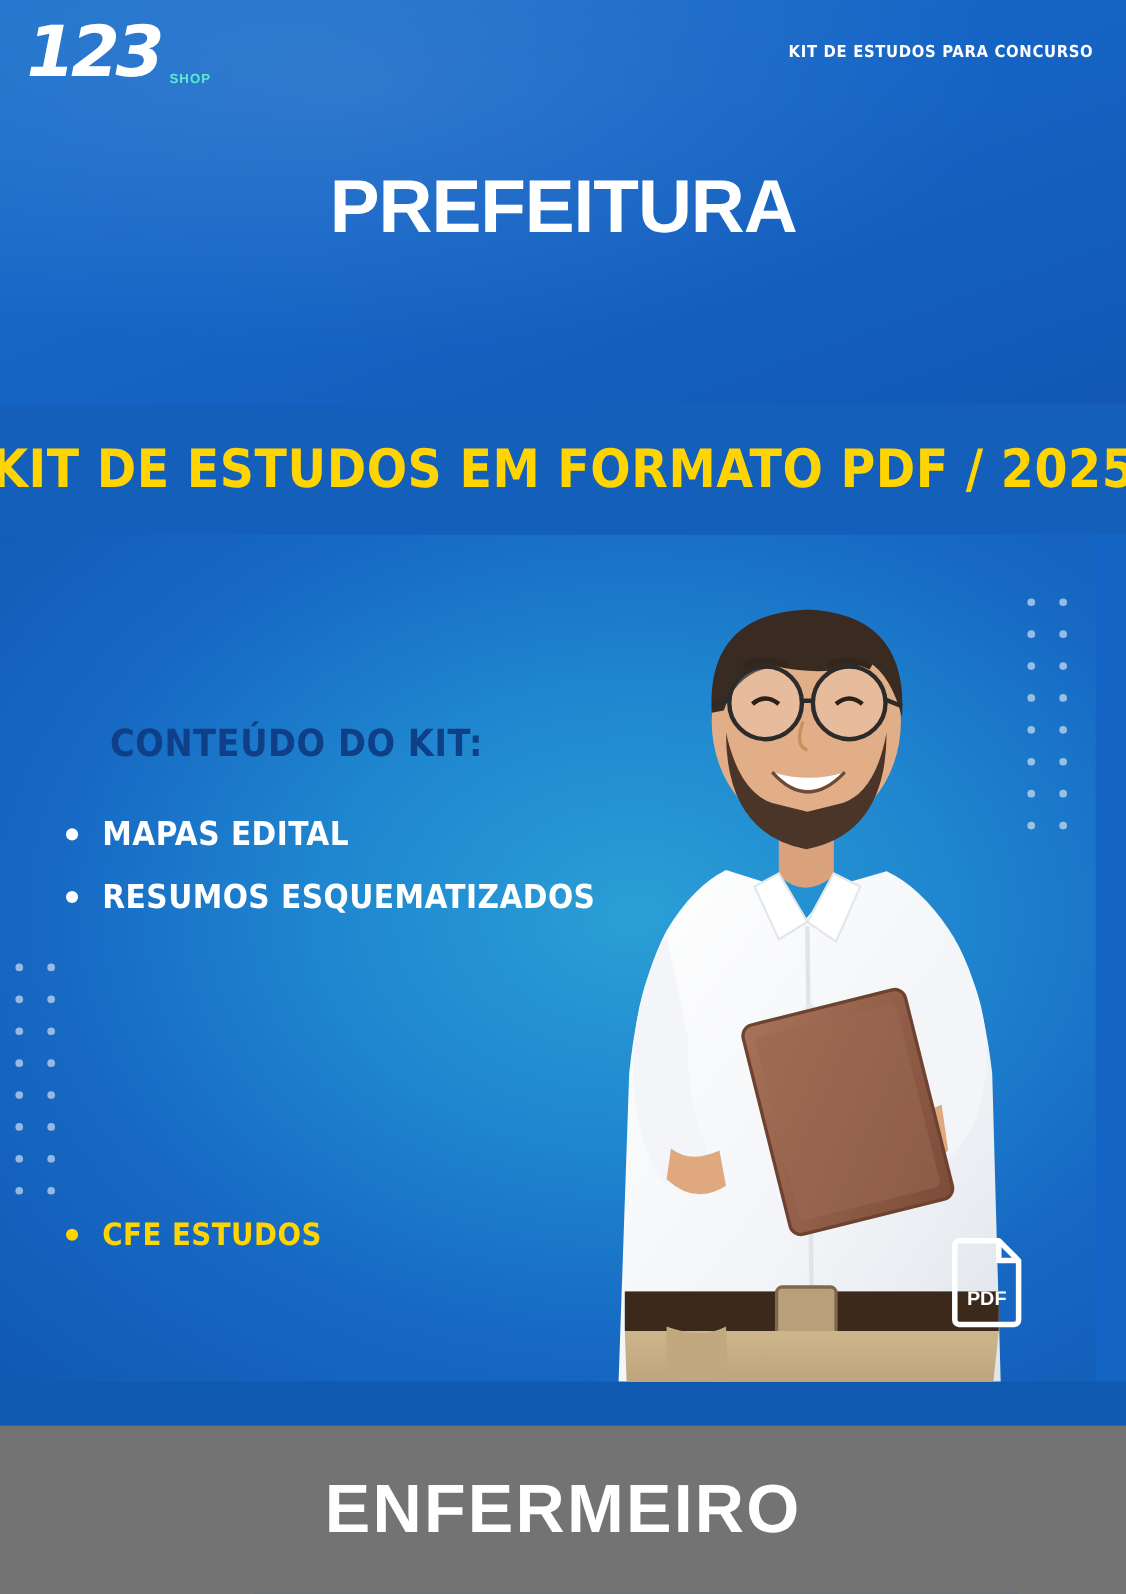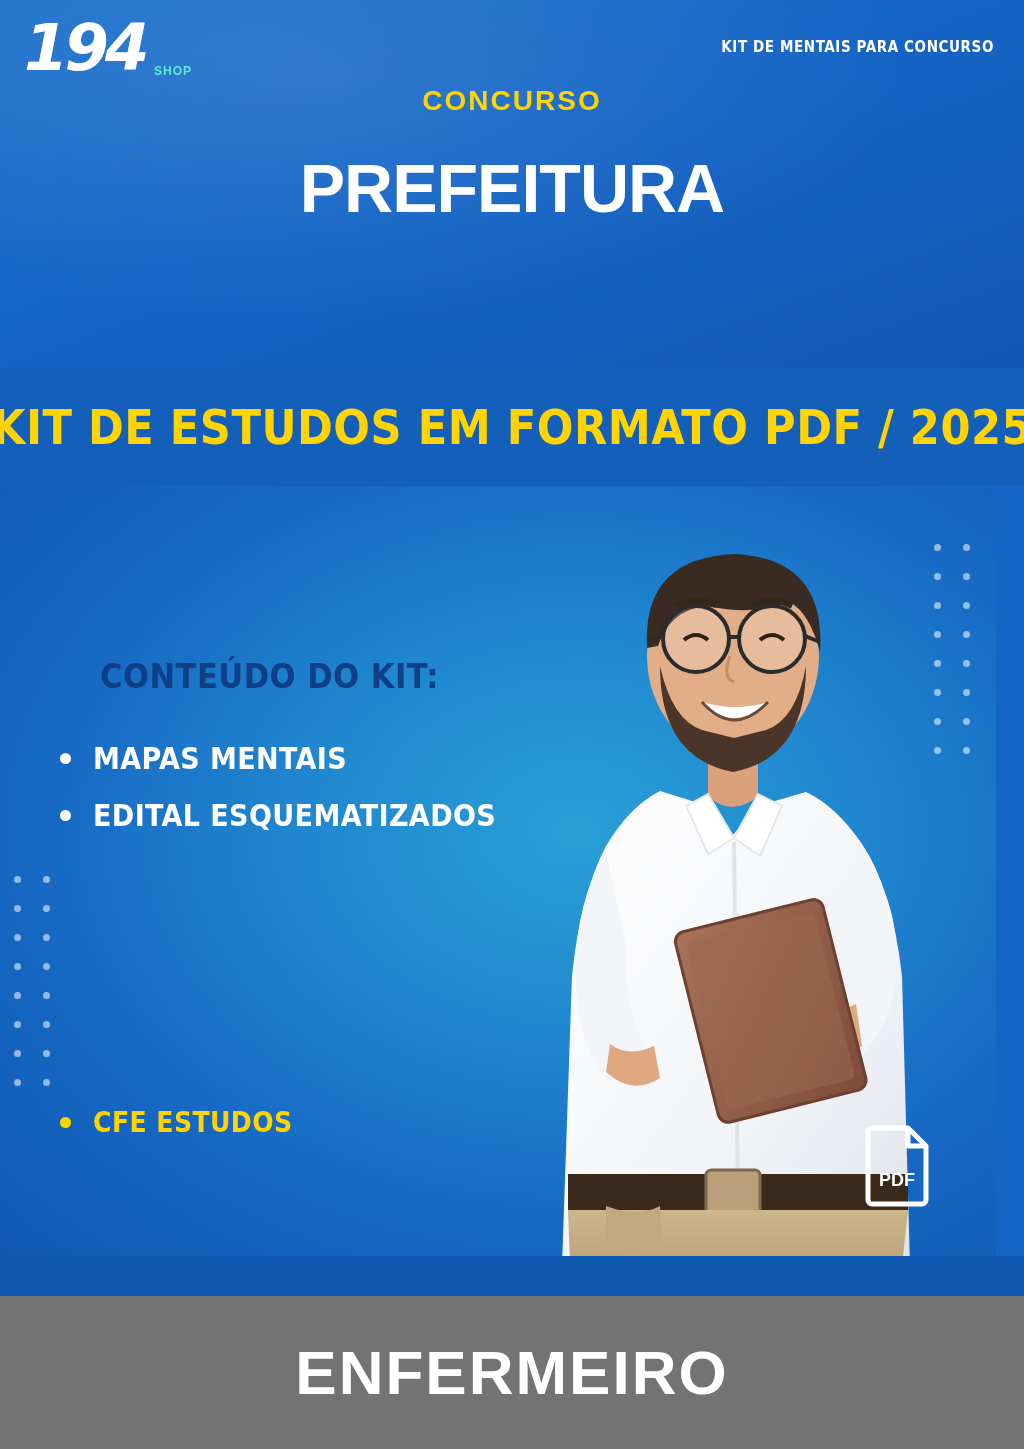--- a/index.html
+++ b/index.html
@@ -240,27 +240,26 @@
   }
 </style>
 </head>
 <body>
 
 <div class="poster">
 
   <div class="top-band"></div>
 
   <div class="logo">
-    <div class="logo-text">194</div>
+    <div class="logo-text">123</div>
     <div class="logo-sub">SHOP</div>
   </div>
 
-  <div class="kit-top-label">KIT DE MENTAIS PARA CONCURSO</div>
-
-  <div class="concurso-label">CONCURSO</div>
+  <div class="kit-top-label">KIT DE ESTUDOS PARA CONCURSO</div>
+
 
   <div class="main-title">
     <span>PREFEITURA</span>
   </div>
 
   <div class="stripe-band">
     <div class="stripe-text">KIT DE ESTUDOS EM FORMATO PDF / 2025</div>
   </div>
 
   <div class="mid-band">
@@ -301,25 +300,25 @@
         <span></span>
         <span></span>
         <span></span>
     </div>
 
     <div class="content-title">CONTEÚDO DO KIT:</div>
 
     <ul class="content-list">
       <li>
         <span class="bullet"></span>
-        <span>MAPAS MENTAIS</span>
+        <span>MAPAS EDITAL</span>
       </li>
       <li>
         <span class="bullet"></span>
-        <span>EDITAL ESQUEMATIZADOS</span>
+        <span>RESUMOS ESQUEMATIZADOS</span>
       </li>
     </ul>
 
     <div class="edital-item">
       <span class="bullet"></span>
       <span class="edital-text">CFE ESTUDOS</span>
     </div>
 
     <svg class="person" viewBox="0 0 490 760">
       <defs>

